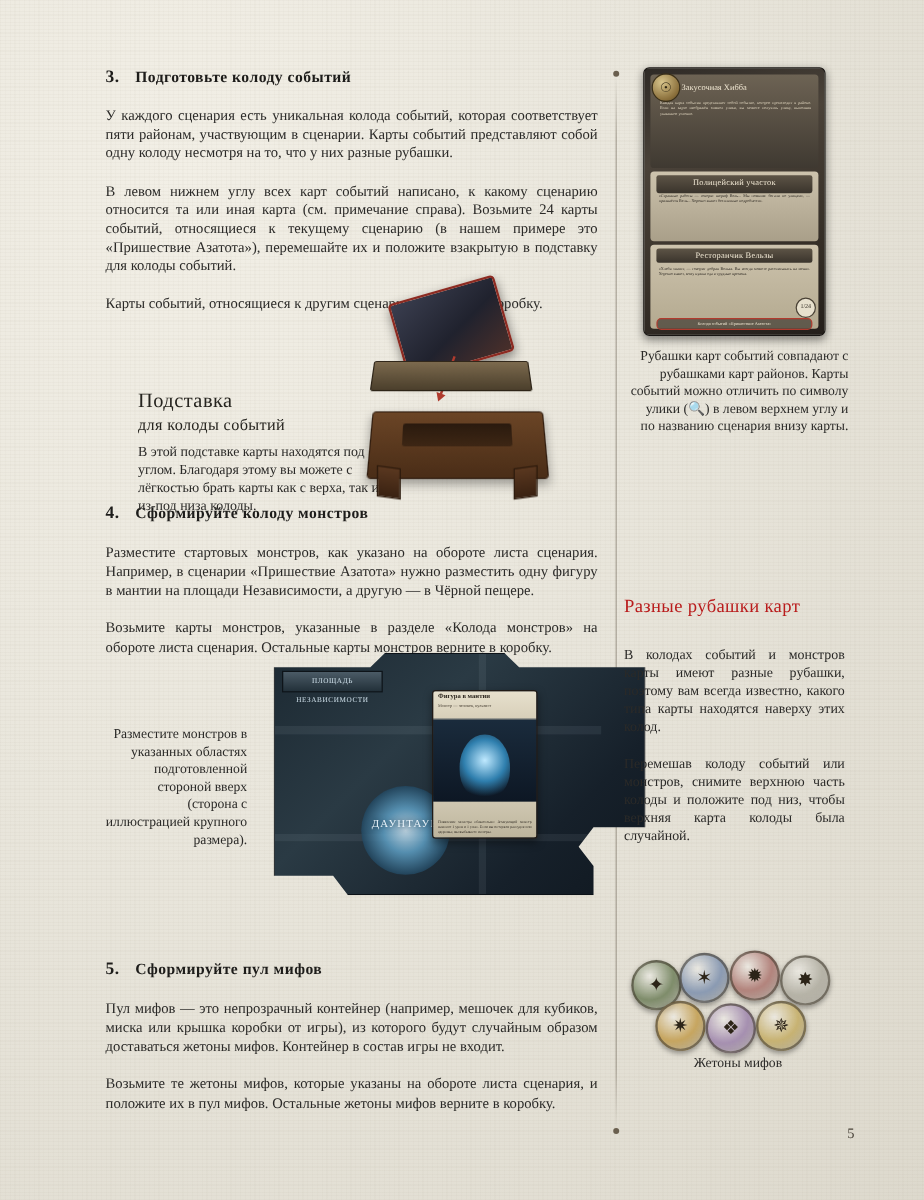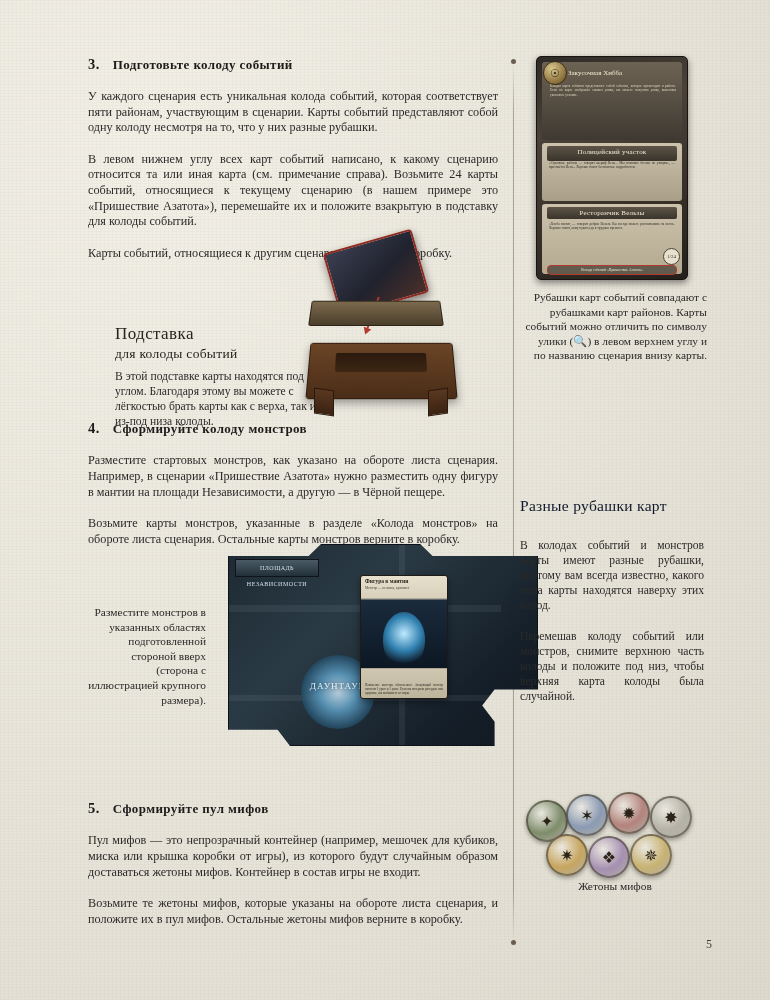--- a/index.html
+++ b/index.html
@@ -54,21 +54,21 @@
   .secthead .num{font-size:14.5px;}
   .secthead .ttl{font-size:13px;}
 
   p.body{
     font-size:12.2px;line-height:15.6px;margin:16px 0 9px 0;text-align:justify;
     hyphens:auto;
   }
   .rightcol p.body{font-size:11.6px;line-height:15px;}
 
   h2.side{
-    font-size:15.5px;font-weight:normal;letter-spacing:.3px;margin:0 0 23px 0;color:#0f172a;
+    font-size:15.5px;font-weight:normal;letter-spacing:.3px;margin:0 0 23px 0;color:#b91c1c;
   }
 
   .caption{
     font-size:11.4px;line-height:14.6px;text-align:right;
   }
 
   
   .holderblock{position:absolute;left:115px;top:296px;width:210px;margin-top:28px;}
   .holderblock .t1{font-size:17px;letter-spacing:.4px;color:#26241f;}
   .holderblock .t2{font-size:13.5px;letter-spacing:.3px;color:#26241f;margin-top:2px;}

